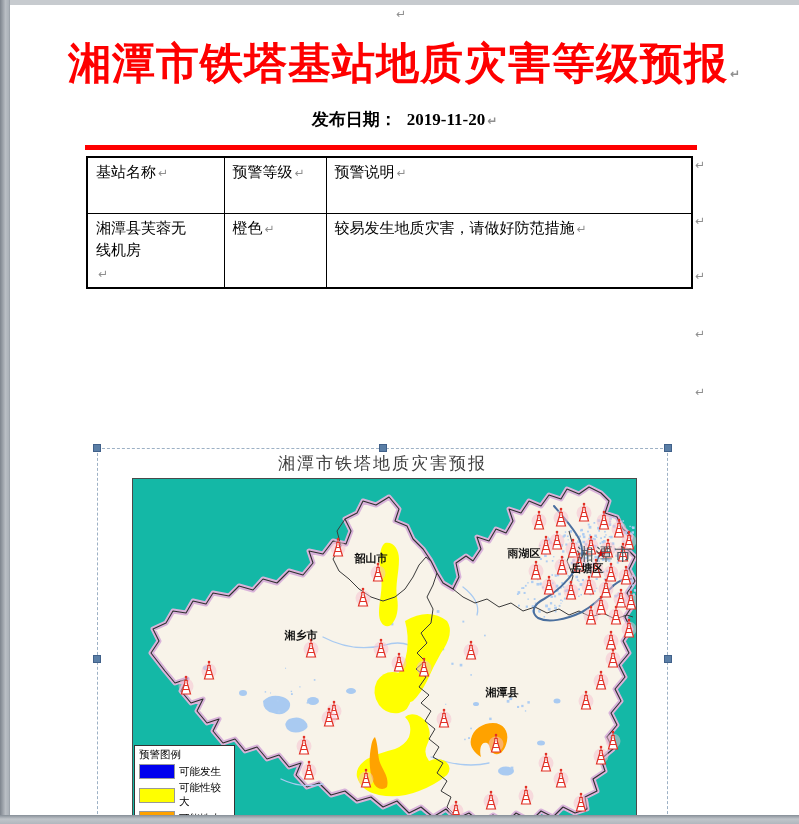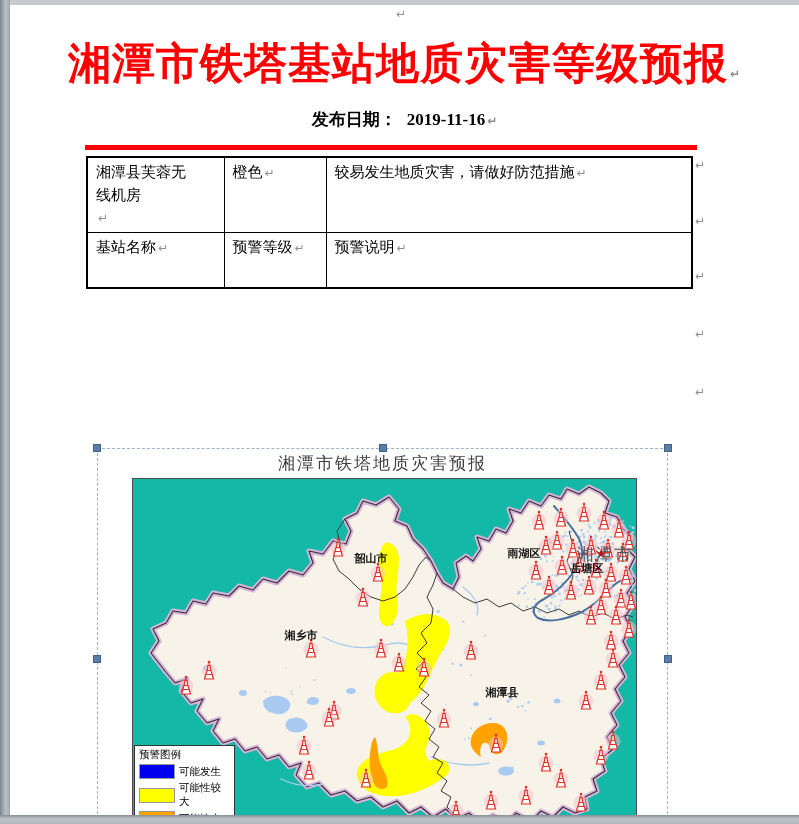--- a/index.html
+++ b/index.html
@@ -64,41 +64,41 @@
 </style>
 </head>
 <body>
 
 <div class="stage">
 
   <span class="pilcrow top-pilcrow">↵</span>
 
   <div class="doc-title"><span>湘潭市铁塔基站地质灾害等级预报</span><span class="pilcrow">↵</span></div>
 
-  <div class="date-line"><span>发布日期：</span><span class="v">2019-11-16</span><span class="pilcrow">↵</span></div>
+  <div class="date-line"><span>发布日期：</span><span class="v">2019-11-20</span><span class="pilcrow">↵</span></div>
 
   <div class="red-rule"></div>
 
   <table class="warn">
     <colgroup>
         <col style="width:137px">
         <col style="width:102px">
         <col style="width:366px">
       </colgroup>
     <tbody>
-        <tr style="height:55px">
+        <tr style="height:56px">
+      <td><span class="ct">基站名称</span><span class="pilcrow">↵</span></td>
+      <td><span class="ct">预警等级</span><span class="pilcrow">↵</span></td>
+      <td><span class="ct">预警说明</span><span class="pilcrow">↵</span></td>
+    </tr>
+    <tr style="height:55px">
       <td class="jst"><span class="ct">湘潭县芙蓉无
 线机房</span><span class="pilcrow">↵</span></td>
       <td><span class="ct">橙色</span><span class="pilcrow">↵</span></td>
       <td><span class="ct">较易发生地质灾害，请做好防范措施</span><span class="pilcrow">↵</span></td>
-    </tr>
-    <tr style="height:56px">
-      <td><span class="ct">基站名称</span><span class="pilcrow">↵</span></td>
-      <td><span class="ct">预警等级</span><span class="pilcrow">↵</span></td>
-      <td><span class="ct">预警说明</span><span class="pilcrow">↵</span></td>
     </tr>
   </tbody>
     </table>
 
   <span class="pilcrow rp" style="top:158px">↵</span>
   <span class="pilcrow rp" style="top:214px">↵</span>
   <span class="pilcrow rp" style="top:269px">↵</span>
   <span class="pilcrow rp" style="top:327px">↵</span>
   <span class="pilcrow rp" style="top:385px">↵</span>
 

